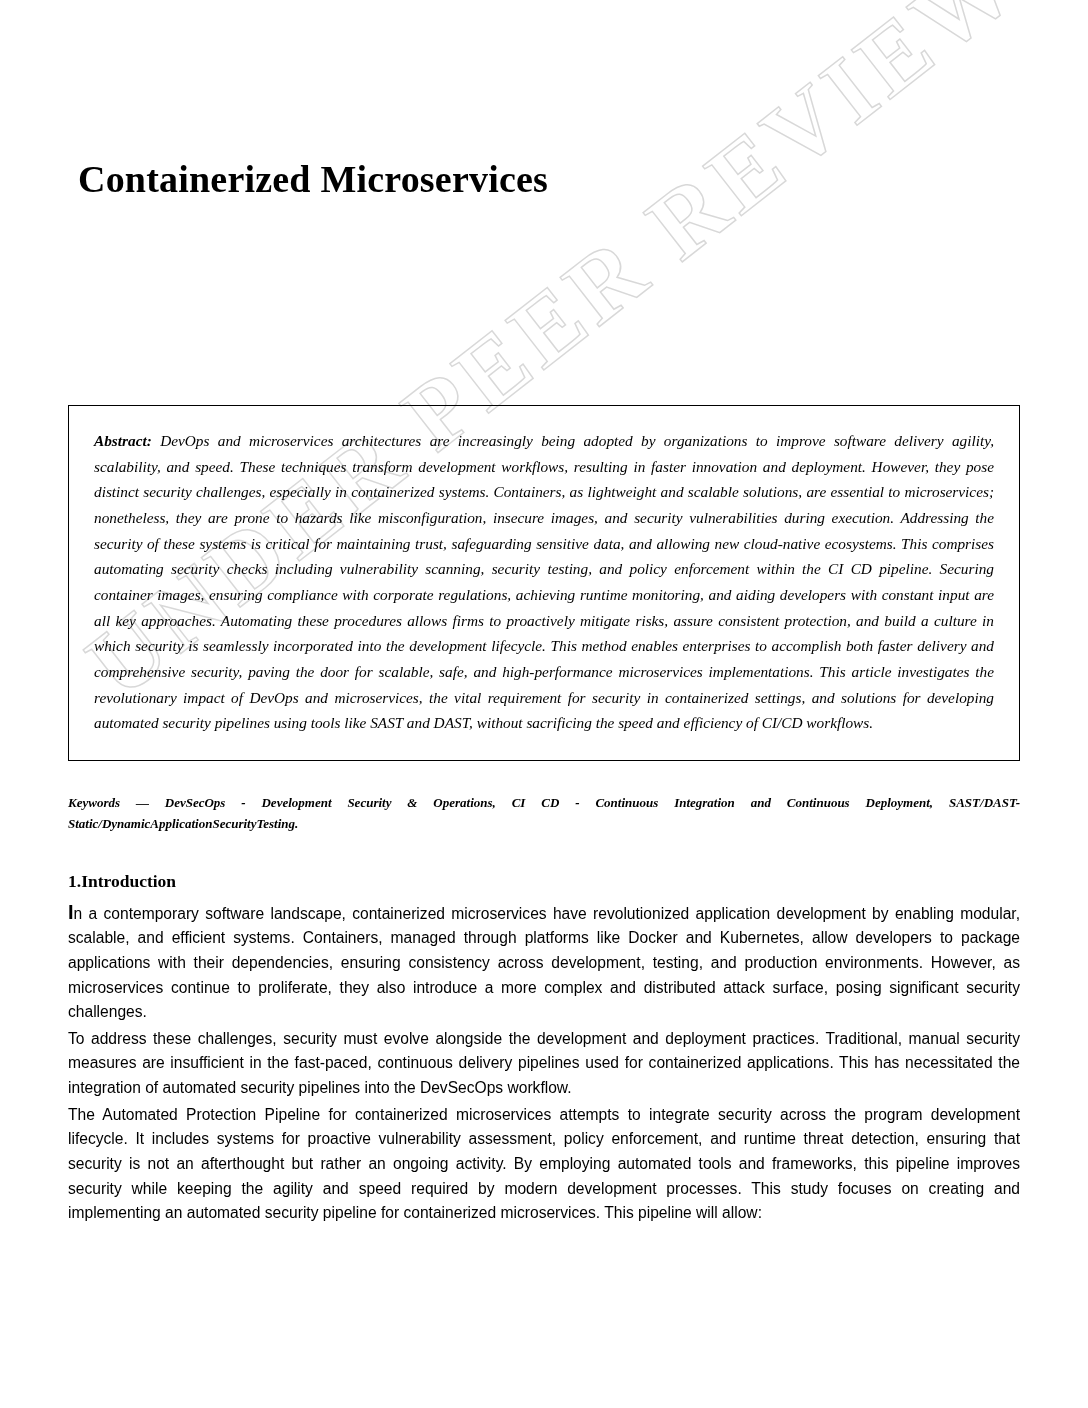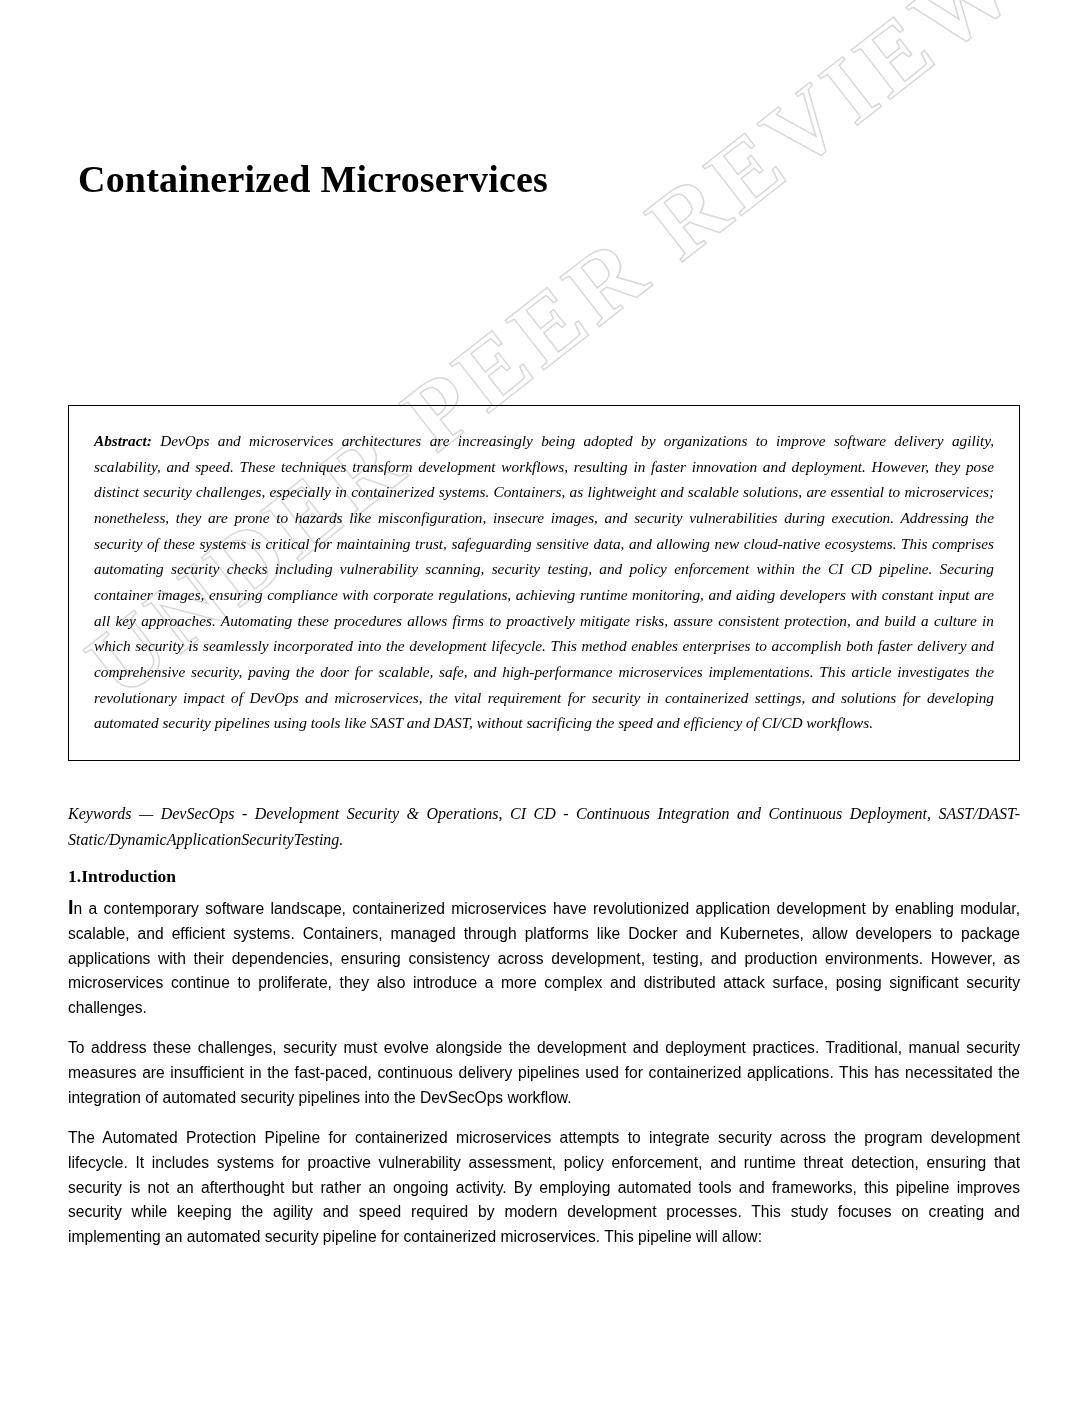--- a/index.html
+++ b/index.html
@@ -81,44 +81,44 @@
     font-size: 15.3px;
     line-height: 1.68;
     text-align: justify;
     text-justify: inter-word;
   }
   .abstract-box .lead {
     font-weight: bold;
     font-style: italic;
   }
   .keywords {
-    margin-top: 40px;
+    margin-top: 32px;
     font-family: "Liberation Serif", serif;
     font-style: italic;
-    font-weight: normal;
-    font-size: 16px;
+    font-weight: bold;
+    font-size: 13px;
     line-height: 1.6;
     text-align: justify;
   }
   h2.section {
-    margin: 14px 0 10px 0;
+    margin: 36px 0 10px 0;
     font-family: "Liberation Serif", serif;
     font-weight: bold;
     font-size: 17.5px;
   }
   p.body-text {
     margin: 0 0 0 0;
     font-family: Liberation Sans, sans-serif;
     font-size: 15.6px;
     line-height: 1.58;
     text-align: justify;
     text-justify: inter-word;
   }
   p.body-text + p.body-text {
-    margin-top: 16px;
+    margin-top: 2px;
   }
   p.spaced {
     margin-top: 20px;
   }
   .dropcap {
     font-size: 20px;
     font-weight: bold;
     line-height: 1;
   }
 </style>

